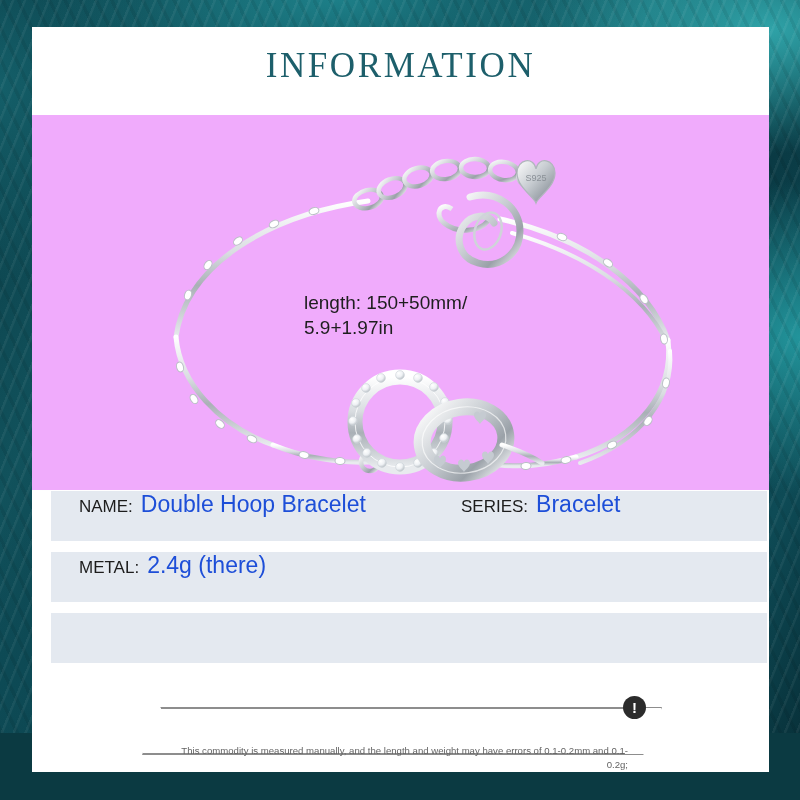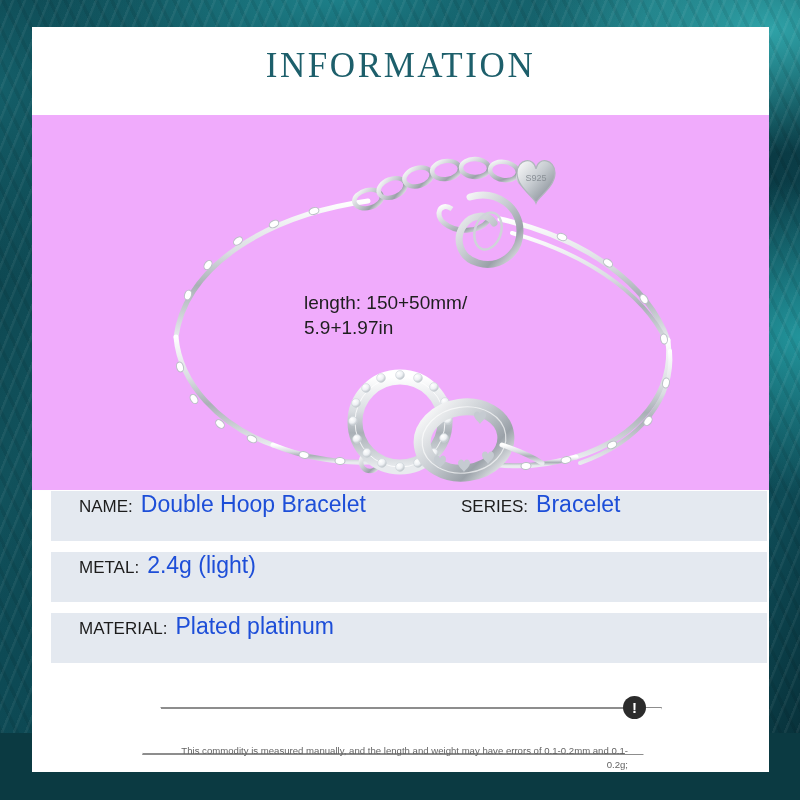--- a/index.html
+++ b/index.html
@@ -339,29 +339,25 @@
         </div>
         <div class="spec-cell right">
           <span class="spec-label">SERIES:</span>
           <span class="spec-value">Bracelet</span>
         </div>
       </div>
 
       <div class="spec-row">
         <div class="spec-cell right">
           <span class="spec-label">METAL:</span>
-          <span class="spec-value">2.4g (light)</span>
+          <span class="spec-value">2.4g (there)</span>
         </div>
       </div>
 
       <div class="spec-row">
-        <div class="spec-cell right">
-          <span class="spec-label">MATERIAL:</span>
-          <span class="spec-value">Plated platinum</span>
-        </div>
       </div>
 
     </div>
 
     <div class="disclaimer">
       <div class="disclaimer-shape"></div>
       <div class="disclaimer-text">This commodity is measured manually, and the length and weight may have errors of 0.1-0.2mm and 0.1-0.2g;
 there may be a little colordifference due to the display and light problems. Please refer to the real thing!</div>
       <div class="warn-icon">!</div>
     </div>

